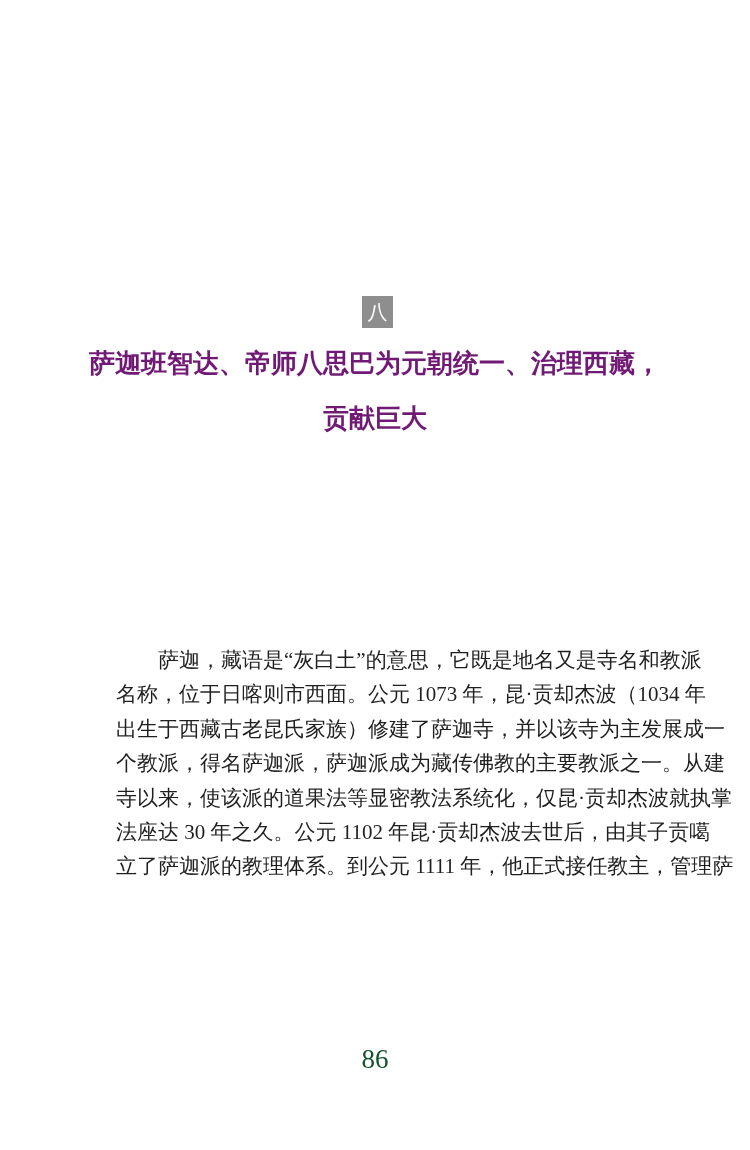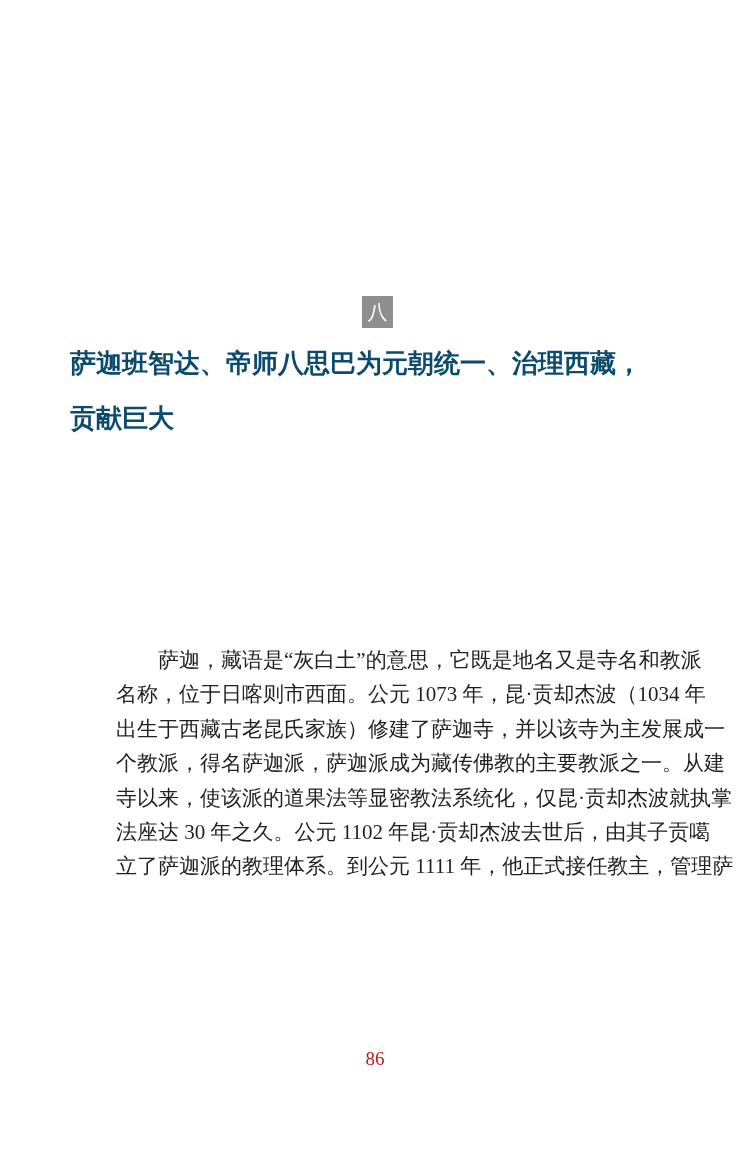--- a/index.html
+++ b/index.html
@@ -28,24 +28,24 @@
     font-size: 20px;
     line-height: 32px;
     text-align: center;
     font-family: "Liberation Serif", "DejaVu Serif", serif;
   }
   .chapter-title {
     position: absolute;
     top: 336px;
     left: 70px;
     right: 70px;
-    text-align: left;
+    text-align: center;
     font-weight: bold;
     font-size: 26px;
-    color: #0c4a6e;
+    color: #701a75;
   }
   .chapter-title .title-line {
     height: 55px;
     line-height: 55px;
     white-space: nowrap;
   }
   .body-paragraph {
     position: absolute;
     top: 643px;
     left: 100px;
@@ -63,23 +63,23 @@
   }
   .para-line.first {
     text-indent: 2em;
   }
   .page-number {
     position: absolute;
     top: 1047px;
     left: 0;
     width: 100%;
     text-align: center;
-    font-size: 19px;
+    font-size: 27px;
     line-height: 24px;
-    color: #b91c1c;
+    color: #14532d;
   }
 </style>
 </head>
 <body>
 
 <div class="page">
 
   <div class="chapter-badge">八</div>
 
   <div class="chapter-title">

